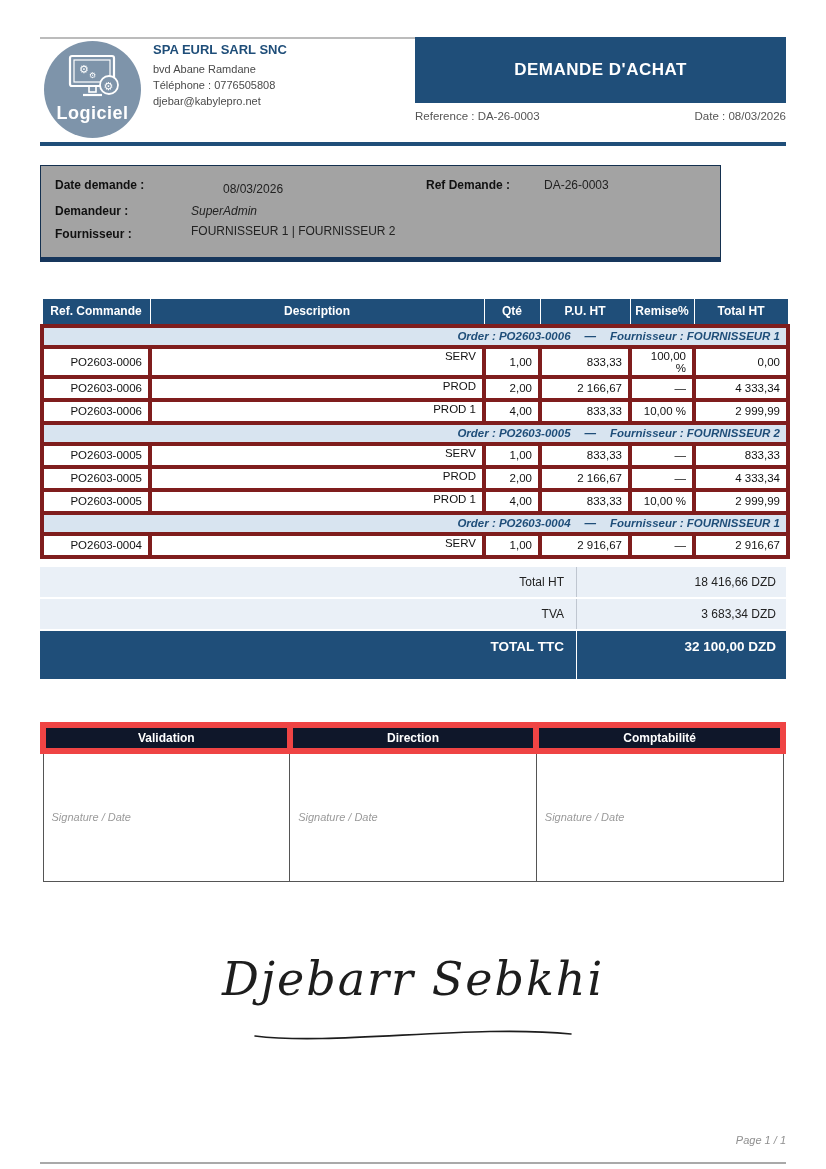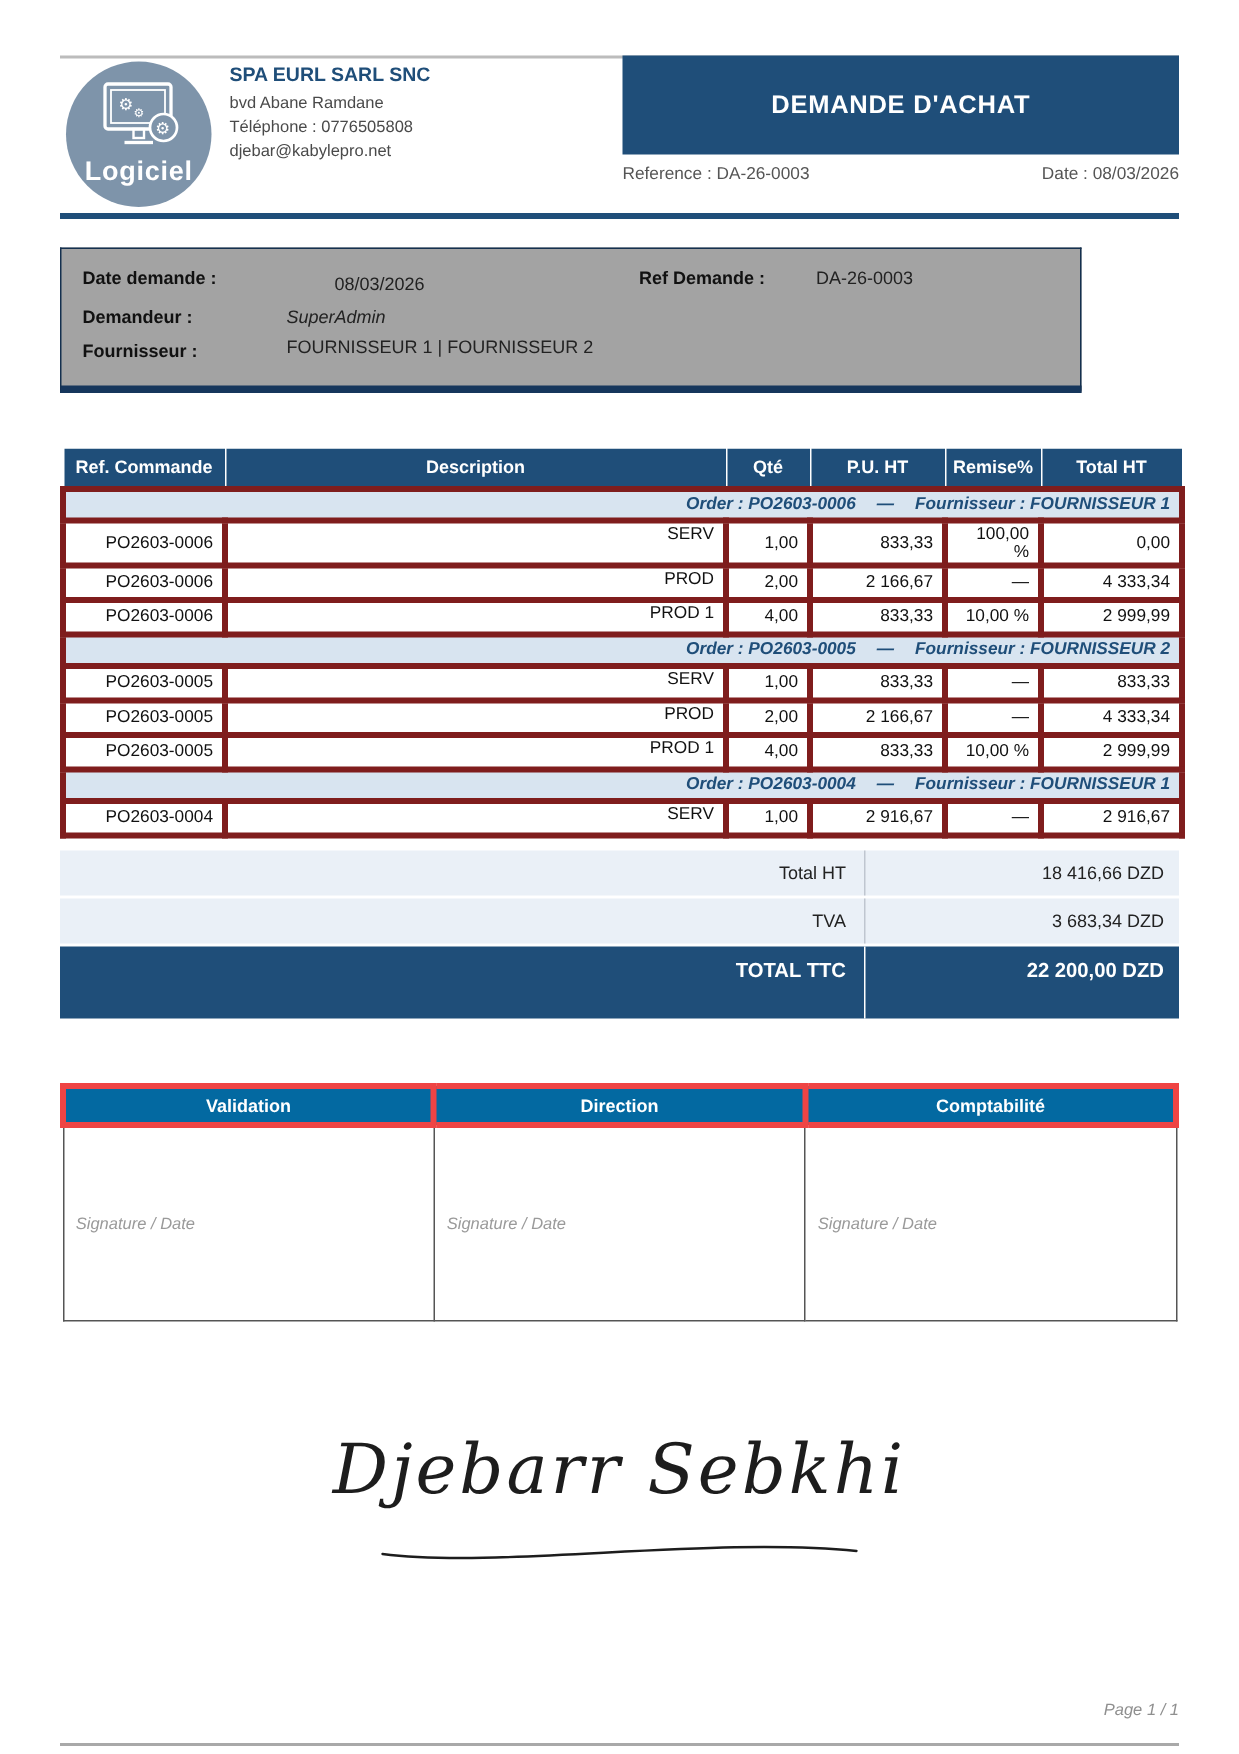--- a/index.html
+++ b/index.html
@@ -68,22 +68,22 @@
   .tot-row.ttc { background:#1F4E79; height:48px; margin-bottom:0; }
   .tot-row.ttc .tot-label { color:#fff; font-weight:bold; font-size:13.5px; line-height:32px; border-right:1px solid #ffffff; }
   .tot-row.ttc .tot-value { color:#fff; font-weight:bold; font-size:13.5px; line-height:32px; }
 
   
   table.signs {
     position:absolute; top:722px; left:40px; width:746px;
     border-collapse:collapse; table-layout:fixed;
   }
   table.signs th {
-    background:#0369a1; color:#fff; font-weight:bold; font-size:12px;
-    height:26px; border:4px solid #ef4444;
+    background:#0f172a; color:#fff; font-weight:bold; font-size:12px;
+    height:26px; border:6px solid #ef4444;
   }
   table.signs td {
     border:1px solid #555; height:130px; background:#fff;
     vertical-align:middle; padding-left:8px;
     font-style:italic; font-size:11px; color:#9a9a9a;
   }
 
   
   .script-sign {
     position:absolute; top:952px; left:0; width:826px; text-align:center;
@@ -238,21 +238,21 @@
   <div class="tot-row">
     <div class="tot-label">Total HT</div>
     <div class="tot-value">18 416,66 DZD</div>
   </div>
   <div class="tot-row">
     <div class="tot-label">TVA</div>
     <div class="tot-value">3 683,34 DZD</div>
   </div>
   <div class="tot-row ttc">
     <div class="tot-label">TOTAL TTC</div>
-    <div class="tot-value">22 200,00 DZD</div>
+    <div class="tot-value">32 100,00 DZD</div>
   </div>
 </div>
 
 <table class="signs">
   <thead>
     <tr>
       <th>Validation</th>
       <th>Direction</th>
       <th>Comptabilité</th>
     </tr>

